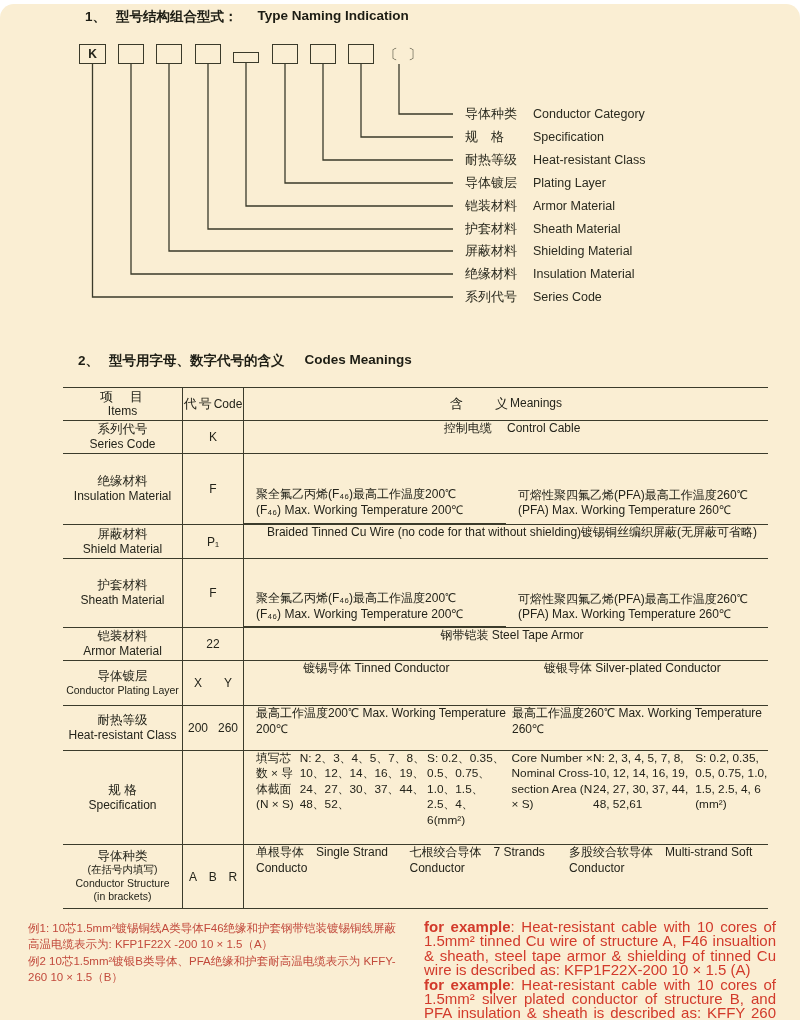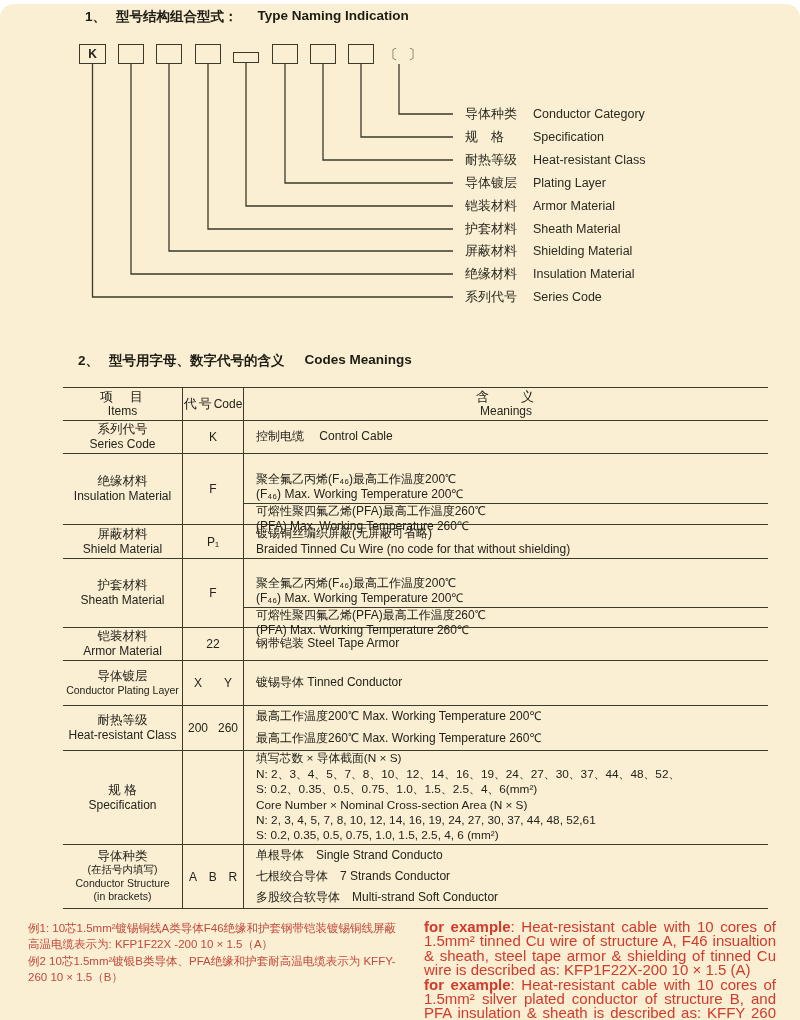--- a/index.html
+++ b/index.html
@@ -22,21 +22,21 @@
   svg.lines { position:absolute; left:0; top:0; pointer-events:none; }
   .dlabel { position:absolute; left:465px; height:18px; display:flex; align-items:center; white-space:nowrap; }
   .dlabel .zh { width:68px; font-size:13px; color:#2a2a1f; }
   .dlabel .en { font-size:12.5px; color:#2a2a1f; }
 
   
   .tbl { position:absolute; left:63px; top:383px; width:705px; border-top:1.5px solid #3b3b2b; box-sizing:border-box; font-size:12px; }
   .row { display:flex; border-bottom:1.5px solid #3b3b2b; box-sizing:border-box; align-items:stretch; }
   .c1 { width:120px; border-right:1.5px solid #3b3b2b; box-sizing:border-box; display:flex; flex-direction:column; justify-content:center; align-items:center; line-height:15px; }
   .c2 { width:61px; border-right:1.5px solid #3b3b2b; box-sizing:border-box; display:flex; flex-direction:row; justify-content:center; align-items:center; text-align:center; }
-  .c3 { flex:1; display:flex; flex-direction:column; justify-content:center; padding-left:12px; box-sizing:border-box; line-height:15.5px; }
+  .c3 { flex:1; display:flex; flex-direction:row; justify-content:center; padding-left:12px; box-sizing:border-box; line-height:15.5px; }
   .c3.nopad { padding-left:0;margin-top:28px; }
   .sub { flex:1; display:flex; flex-direction:column; justify-content:center; padding-left:12px; box-sizing:border-box; line-height:15.5px; }
   .sub.sep { border-bottom:1px solid #3b3b2b; }
   .stack { justify-content:space-around; }
   .zh13 { font-size:12.5px; }
   .en12 { font-size:12px; }
   .small { font-size:10.5px; line-height:13.5px; }
   .hdr { font-weight:normal; }
   .hdr .zh13 { font-size:13px; letter-spacing:2px; }
   .spec-lines { line-height:15.4px; font-size:11.8px; }
@@ -180,22 +180,22 @@
 
     <div class="row" style="height:34px;">
       <div class="c1">
         <div class="zh13">屏蔽材料</div>
         <div class="en12">Shield Material</div>
       </div>
       <div class="c2">
           <span>P₁</span>
         </div>
       <div class="c3">
+        <div>Braided Tinned Cu Wire (no code for that without shielding)</div>
         <div>镀锡铜丝编织屏蔽(无屏蔽可省略)</div>
-        <div>Braided Tinned Cu Wire (no code for that without shielding)</div>
       </div>
     </div>
 
     <div class="row" style="height:69px;">
       <div class="c1">
         <div class="zh13">护套材料</div>
         <div class="en12">Sheath Material</div>
       </div>
       <div class="c2">
           <span>F</span>
@@ -229,20 +229,21 @@
       <div class="c1">
         <div class="zh13">导体镀层</div>
         <div class="small">Conductor Plating Layer</div>
       </div>
       <div class="c2 stack">
         <span>X</span>
         <span>Y</span>
       </div>
       <div class="c3 stack">
         <div>镀锡导体 Tinned Conductor</div>
+        <div>镀银导体 Silver-plated Conductor</div>
       </div>
     </div>
 
     <div class="row" style="height:45px;">
       <div class="c1">
         <div class="zh13">耐热等级</div>
         <div class="en12">Heat-resistant Class</div>
       </div>
       <div class="c2 stack">
         <span>200</span>

